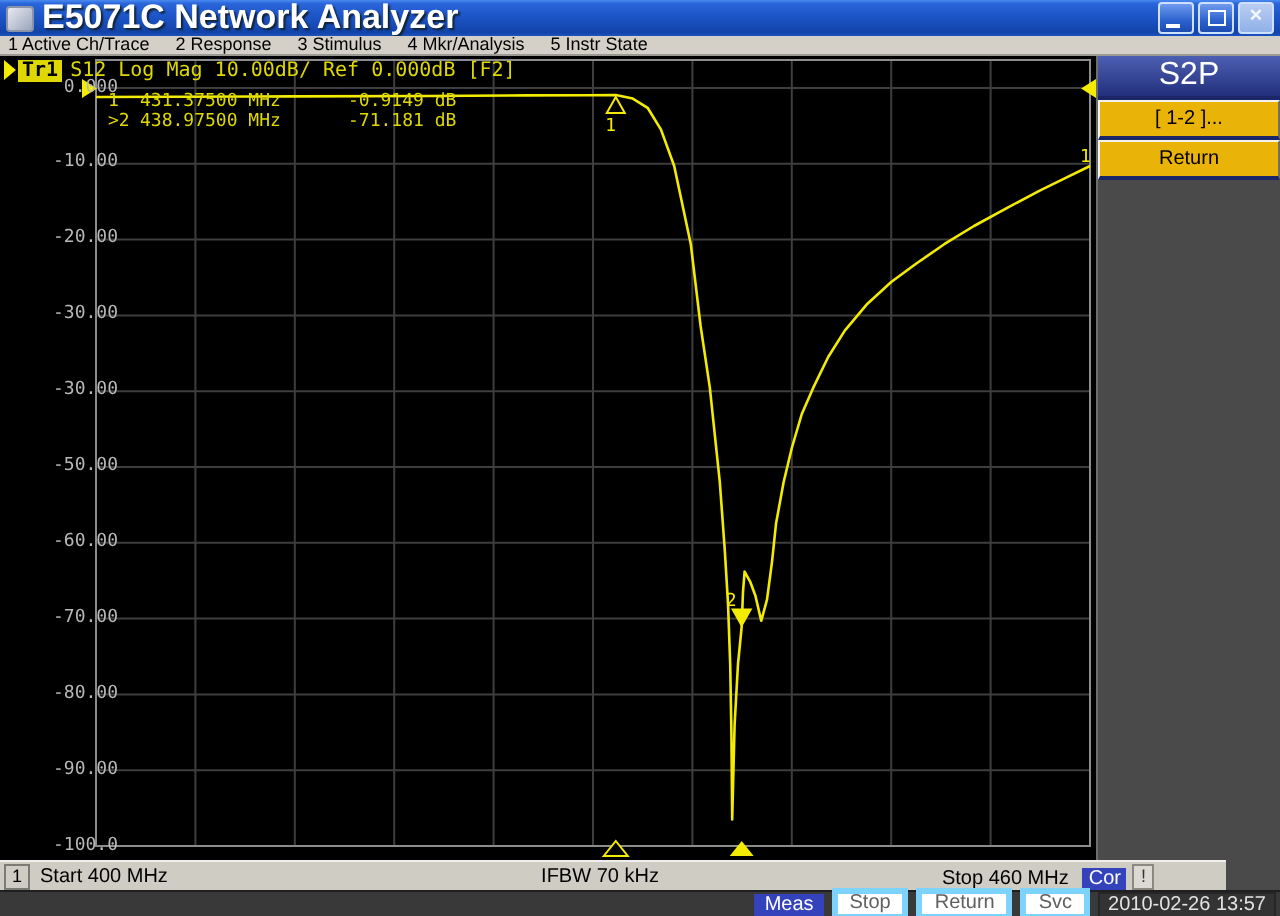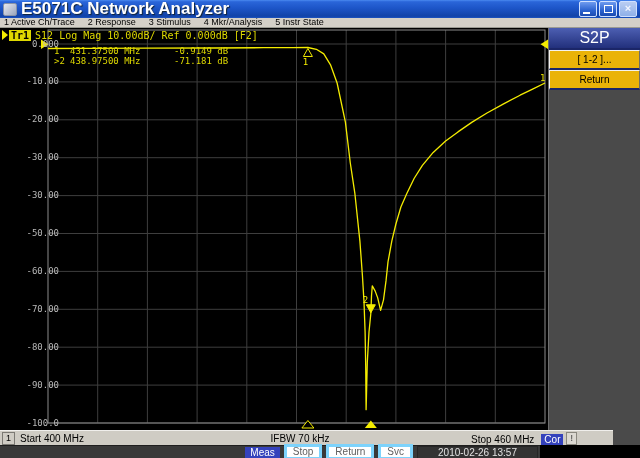--- a/index.html
+++ b/index.html
@@ -66,28 +66,28 @@
   #stim-corner{position:absolute;left:613px;top:430px;width:27px;height:15px;background:#4a4a4a;}
   #chan-box{width:11px;height:11px;line-height:11px;text-align:center;
     border:1px solid #7c7a74;margin:0 5px 0 2px;font-size:9px;}
   #ifbw{position:absolute;left:300px;transform:translateX(-50%);}
   #stim-right{margin-left:auto;display:flex;align-items:flex-end;padding-right:36px;}
   #cor-badge{background:#3442bc;color:#fff;padding:0 3px;margin-left:7px;font-size:10px;}
   #stim-flag{border:1px solid #8a887f;background:#dcd9d2;padding:0 3px;margin-left:3px;
     font-size:9px;line-height:11px;color:#333;}
 
   
-  #statusbar{position:absolute;left:0;top:445px;width:540px;height:13px;background:#393939;
+  #statusbar{position:absolute;left:0;top:445px;width:640px;height:13px;background:#393939;
     border-top:1px solid #1f1f1f;box-sizing:border-box;display:flex;align-items:center;
     justify-content:flex-end;gap:4px;font-size:10px;padding-right:2px;}
   #meas-badge{background:#3442bc;color:#fff;padding:0 5px;line-height:11px;}
   .dim-item{color:#606060;background:#ffffff;border:3px solid #7dd3fc;
     padding:0 6px;line-height:10px;}
   #datetime{color:#e2e2e2;background:#333;border:1px solid #262626;
-    padding:0 20px;line-height:11px;}
+    padding:0 4px;line-height:11px;}
 </style>
 </head>
 <body>
 
 <div id="screen">
 
   <div id="titlebar">
     <div id="app-icon"></div>
     <div id="title-text">E5071C Network Analyzer</div>
     <div id="win-buttons">

